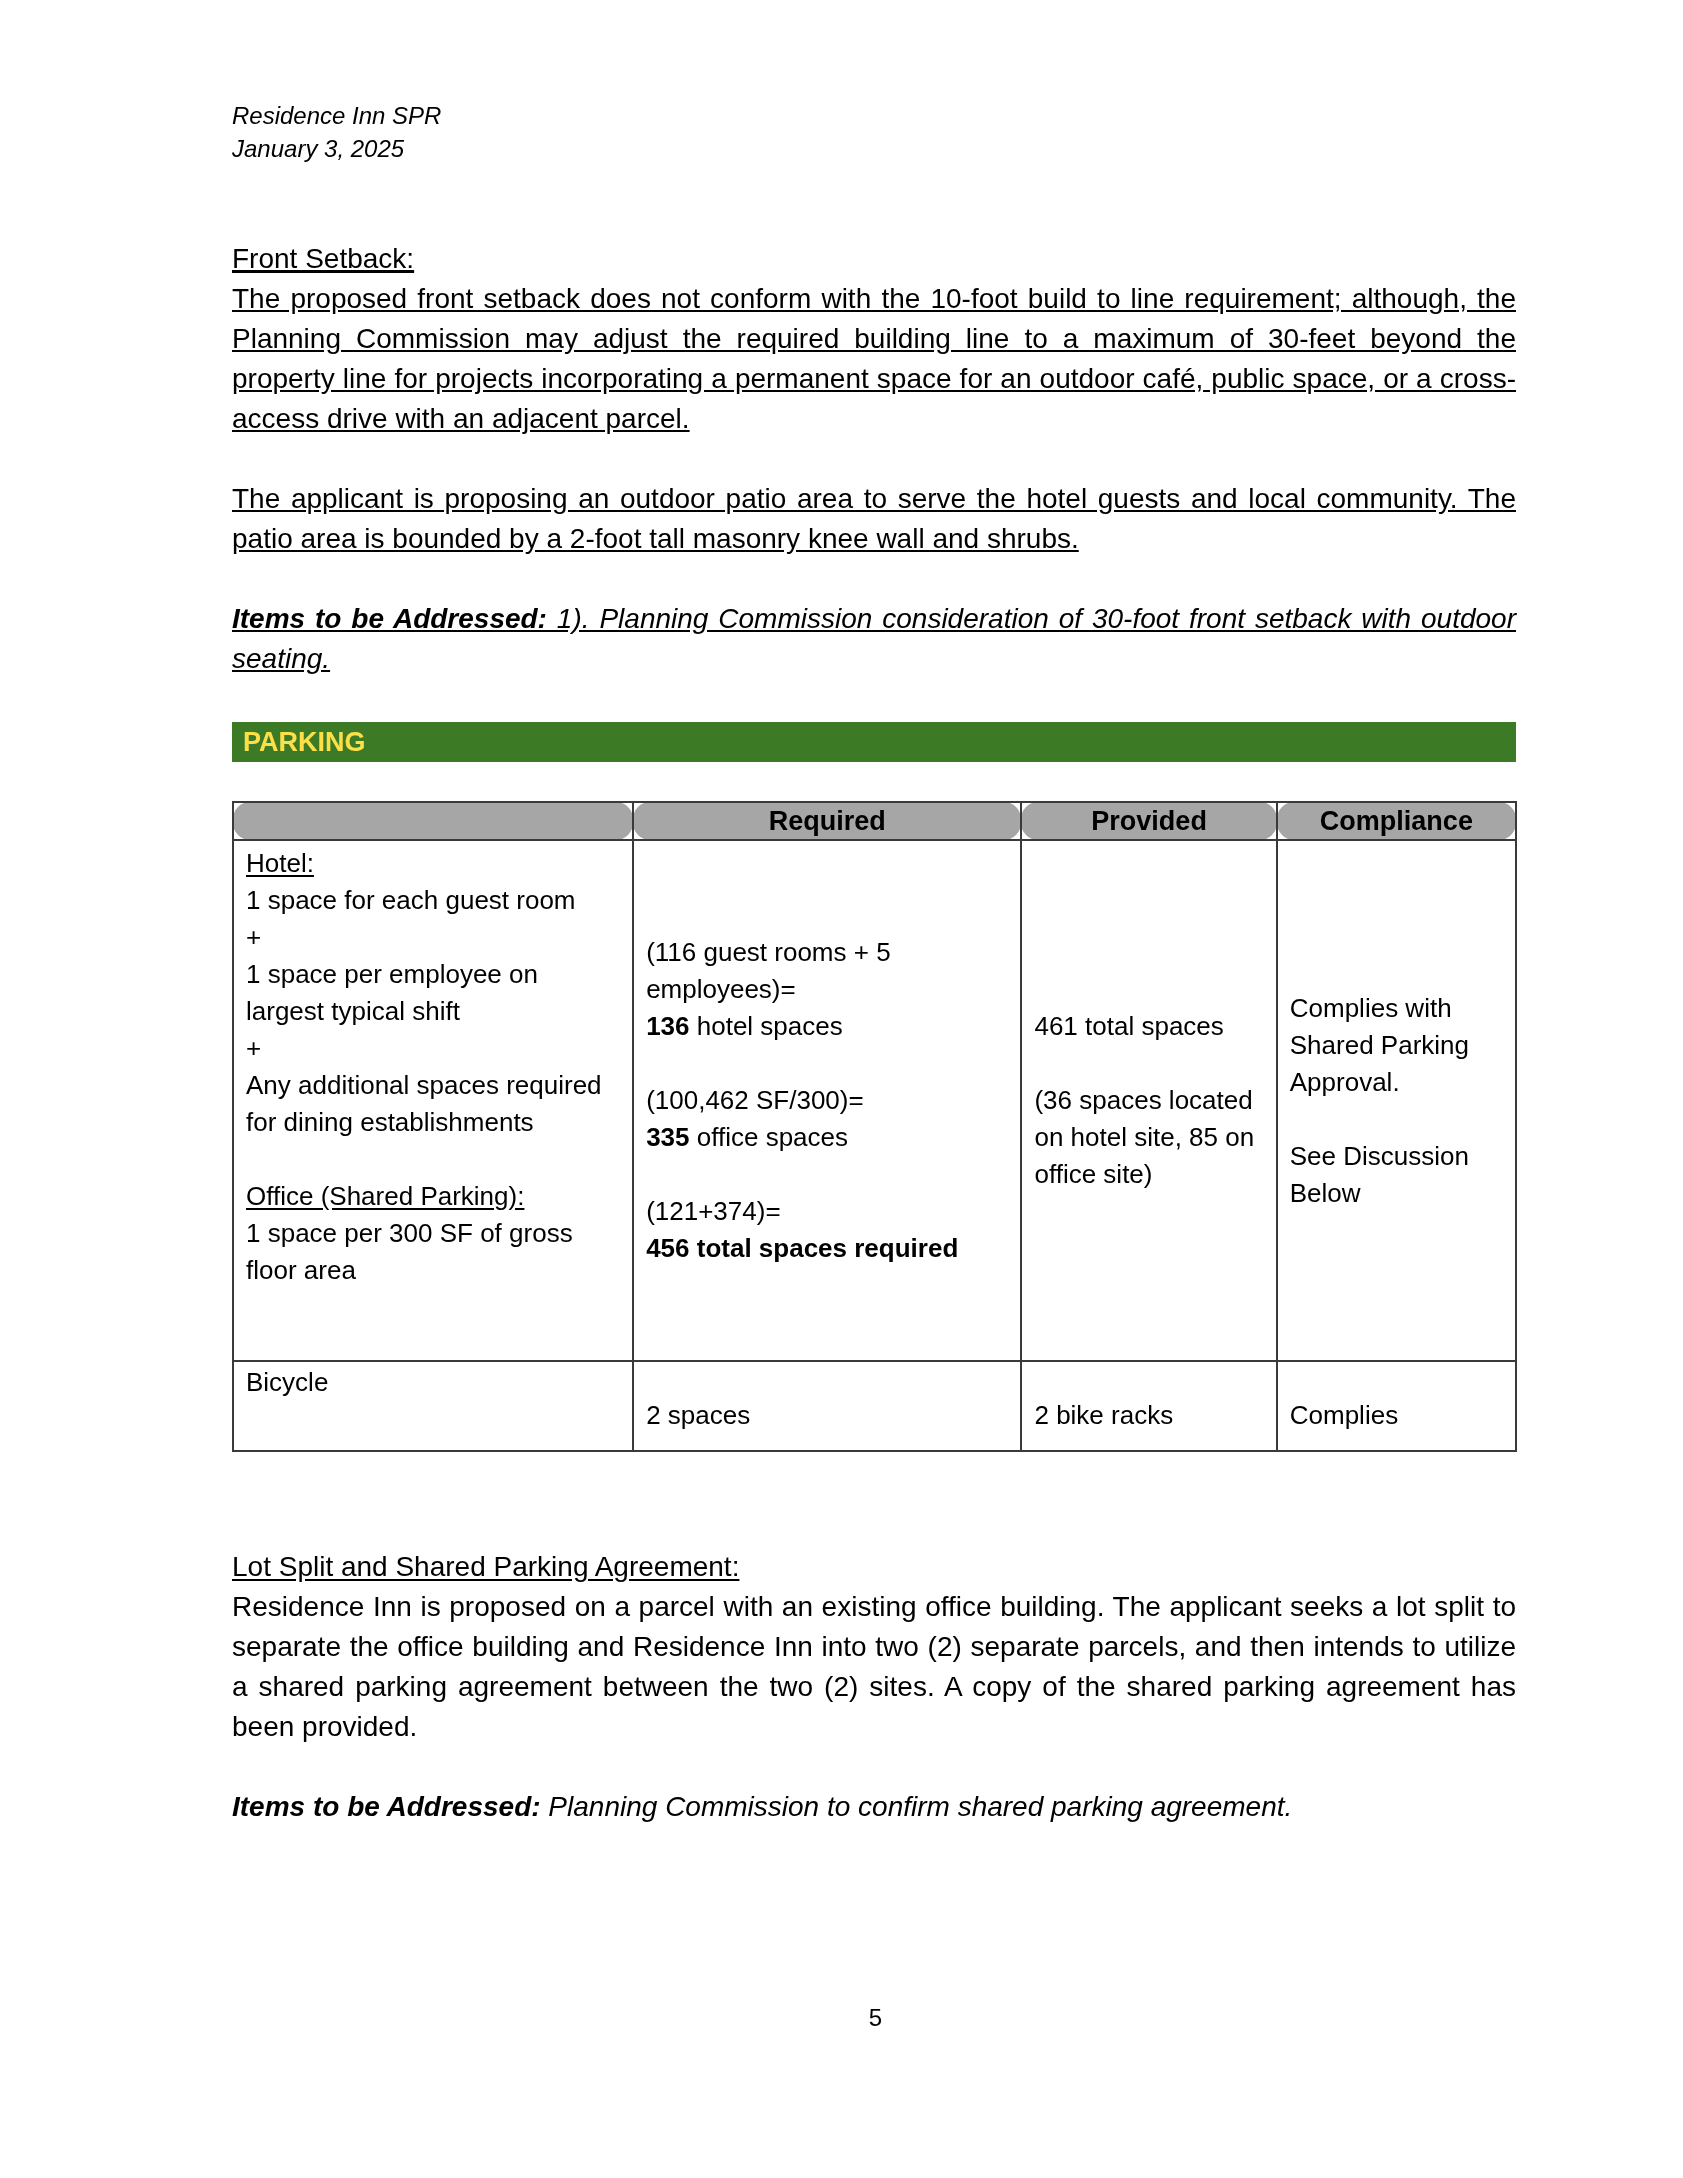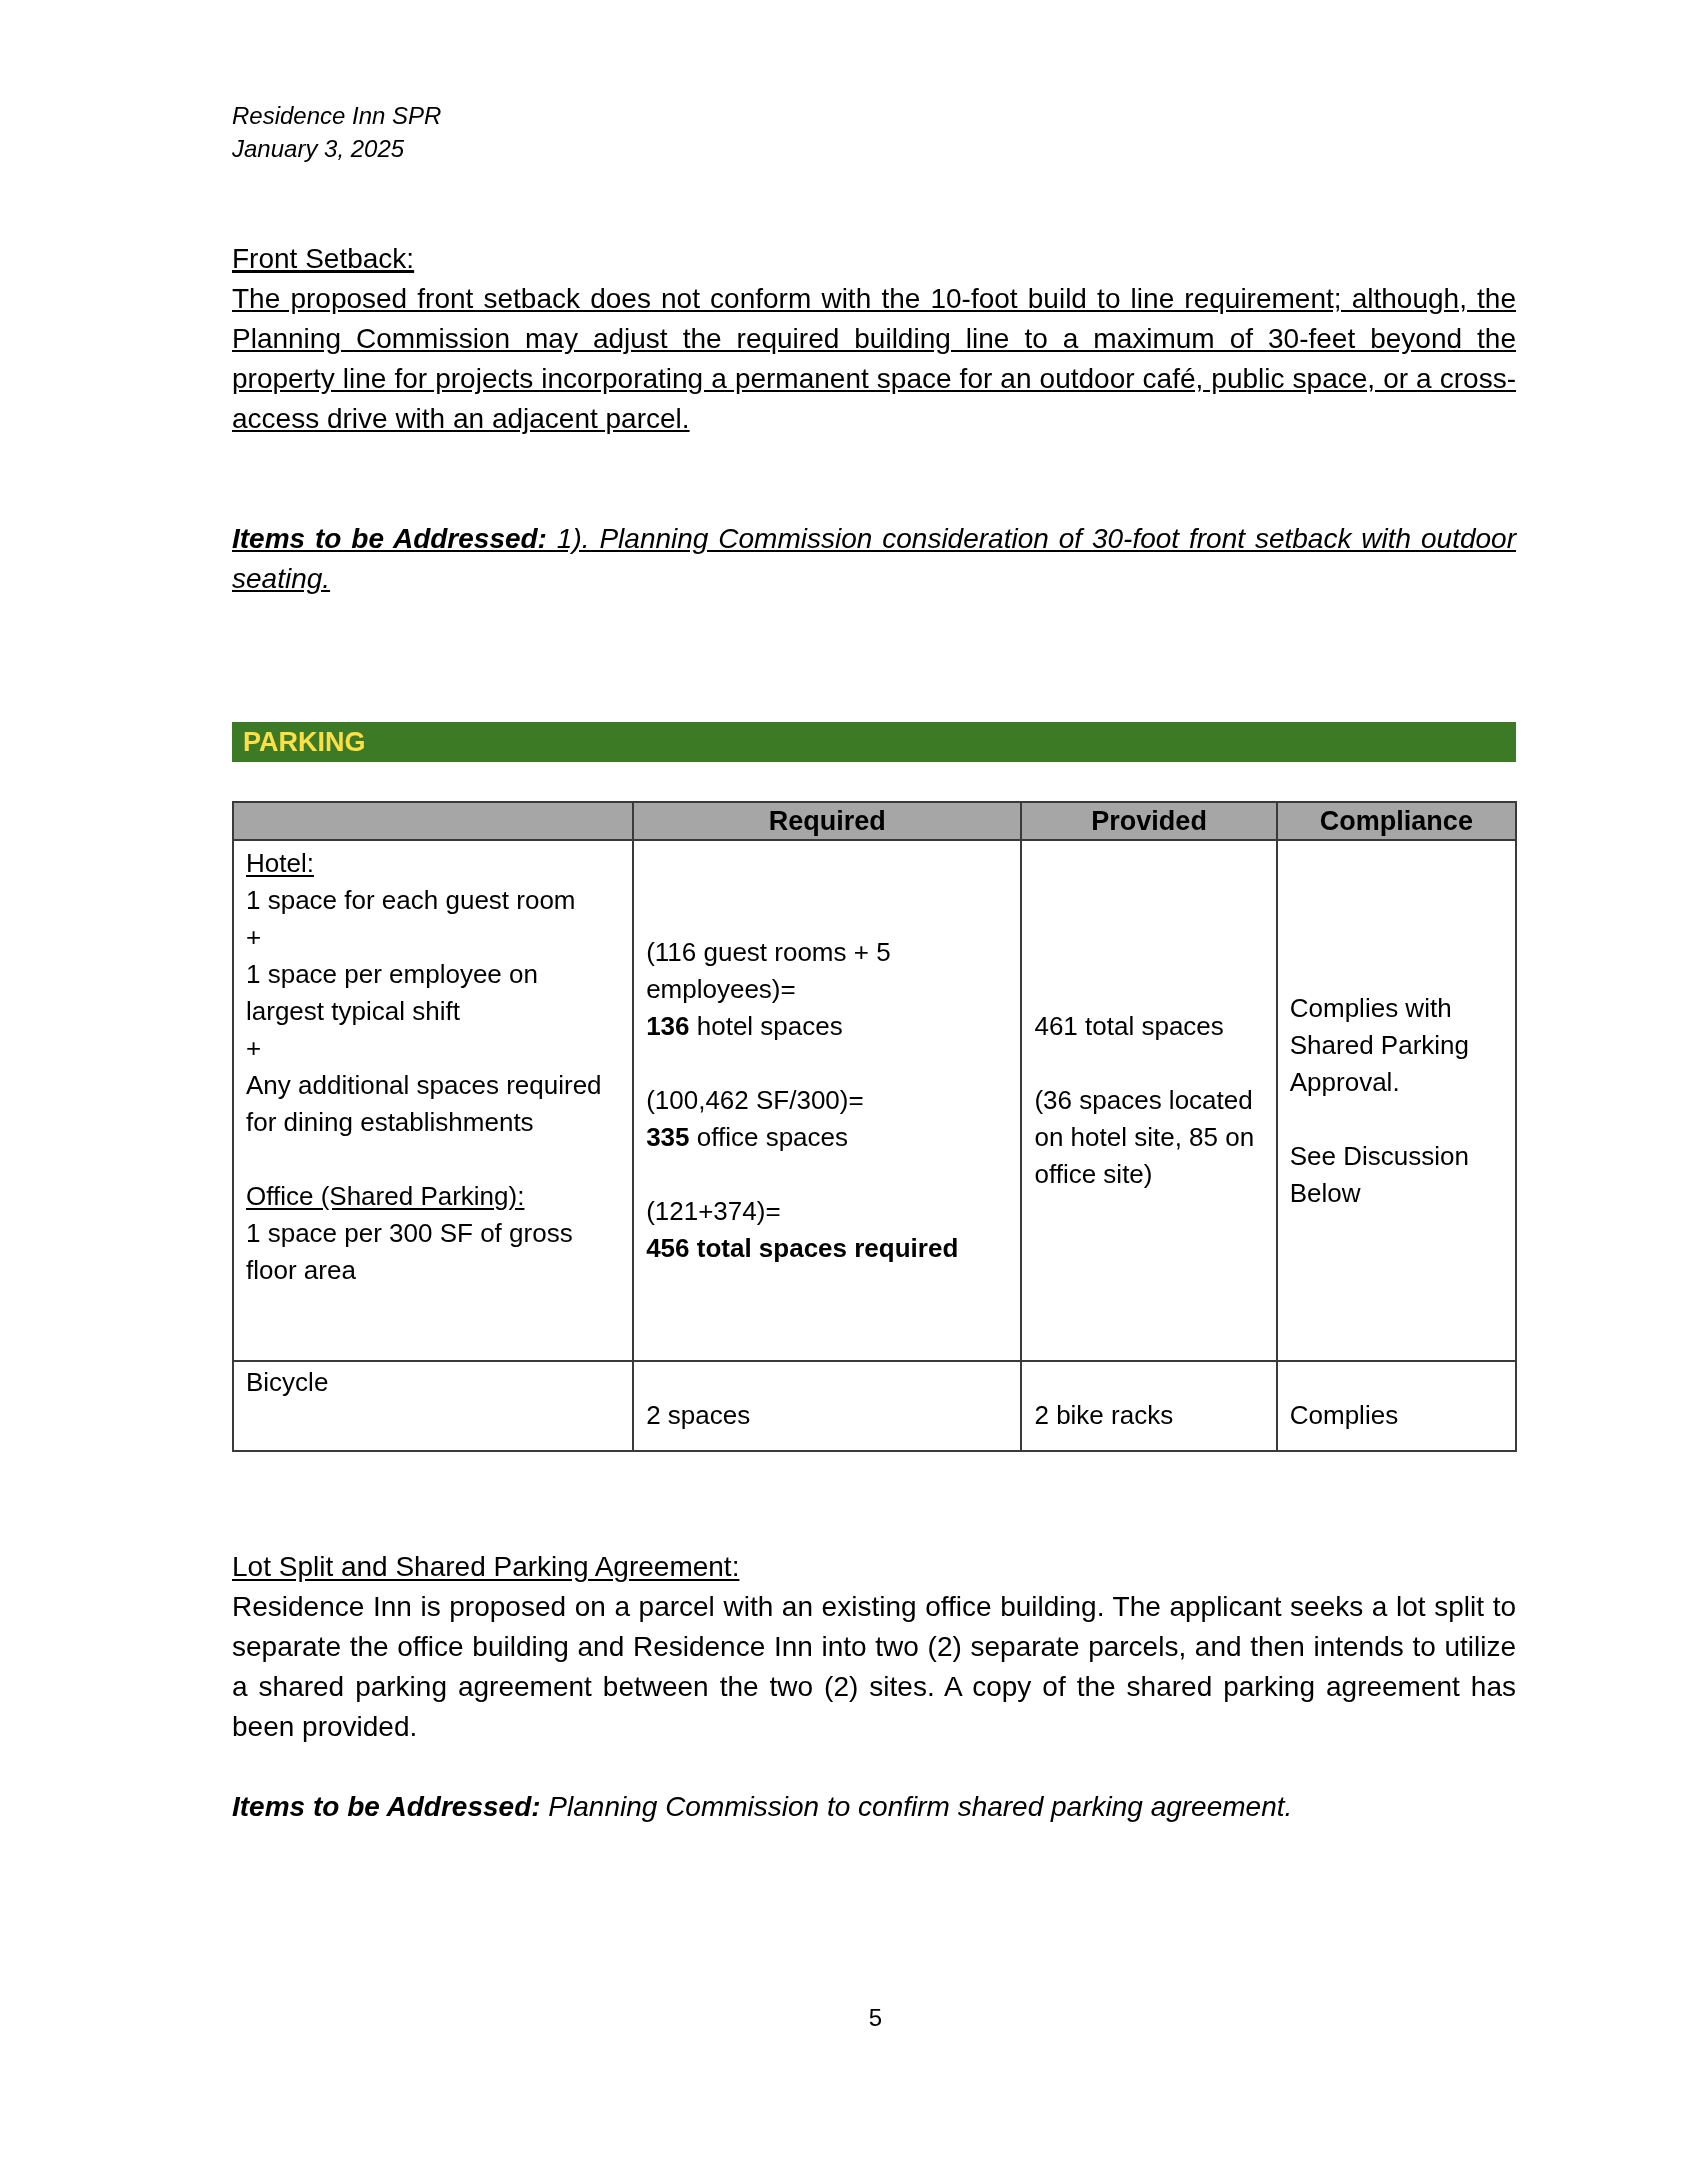--- a/index.html
+++ b/index.html
@@ -24,21 +24,21 @@
       background: #3d7a26; color: #fde047; font-weight: bold;
       font-size: 27px; line-height: 40px; box-sizing: border-box; padding-left: 11px;
     }
 
     table.parking {
       position: absolute; left: 198px; top: 801px; width: 1285px;
       border-collapse: collapse; font-size: 26px; line-height: 37px;
     }
     table.parking th, table.parking td { border: 2px solid #3a3a3a; vertical-align: middle; }
     table.parking th {
-      background: #a6a6a6; height: 36px; font-weight: bold; font-size: 27px; line-height: 34px; padding: 0;
+      background: #a6a6a6; height: 36px; font-weight: bold; font-size: 27px; line-height: 34px; padding: 0; border-radius: 17px;
     }
     table.parking td { padding: 0 12px; }
     .c0 { width: 371px; }
     .c1 { width: 360px; }
     .c2 { width: 236px; }
     .c3 { width: 221px; }
     td.left { text-align: left; vertical-align: top !important; padding-top: 4px !important; }
     td.center { }
     .row-main td { height: 515px; }
     .row-small td { height: 70px; }
@@ -55,20 +55,21 @@
 
   <div class="hdr">
     <div>Residence Inn SPR</div>
     <div>January 3, 2025</div>
   </div>
 
   <div class="block" style="top:239px;text-decoration:underline;">
     <div class="u">Front Setback:</div>
     <p>The proposed front setback does not conform with the 10-foot build to line requirement; although, the Planning Commission may adjust the required building line to a maximum of 30-feet beyond the property line for projects incorporating a permanent space for an outdoor café, public space, or a cross-access drive with an adjacent parcel.</p>
     <div style="height:40px"></div>
+    <p>The applicant is proposing an outdoor patio area to serve the hotel guests and local community. The patio area is bounded by a 2-foot tall masonry knee wall and shrubs.</p>
     <div style="height:40px"></div>
     <p class="it"><span class="b">Items to be Addressed:</span><span> 1). Planning Commission consideration of 30-foot front setback with outdoor seating.</span></p>
   </div>
 
   <div class="section-bar">PARKING</div>
 
   <table class="parking">
     <thead>
       <tr>
         <th class="c0"></th>

